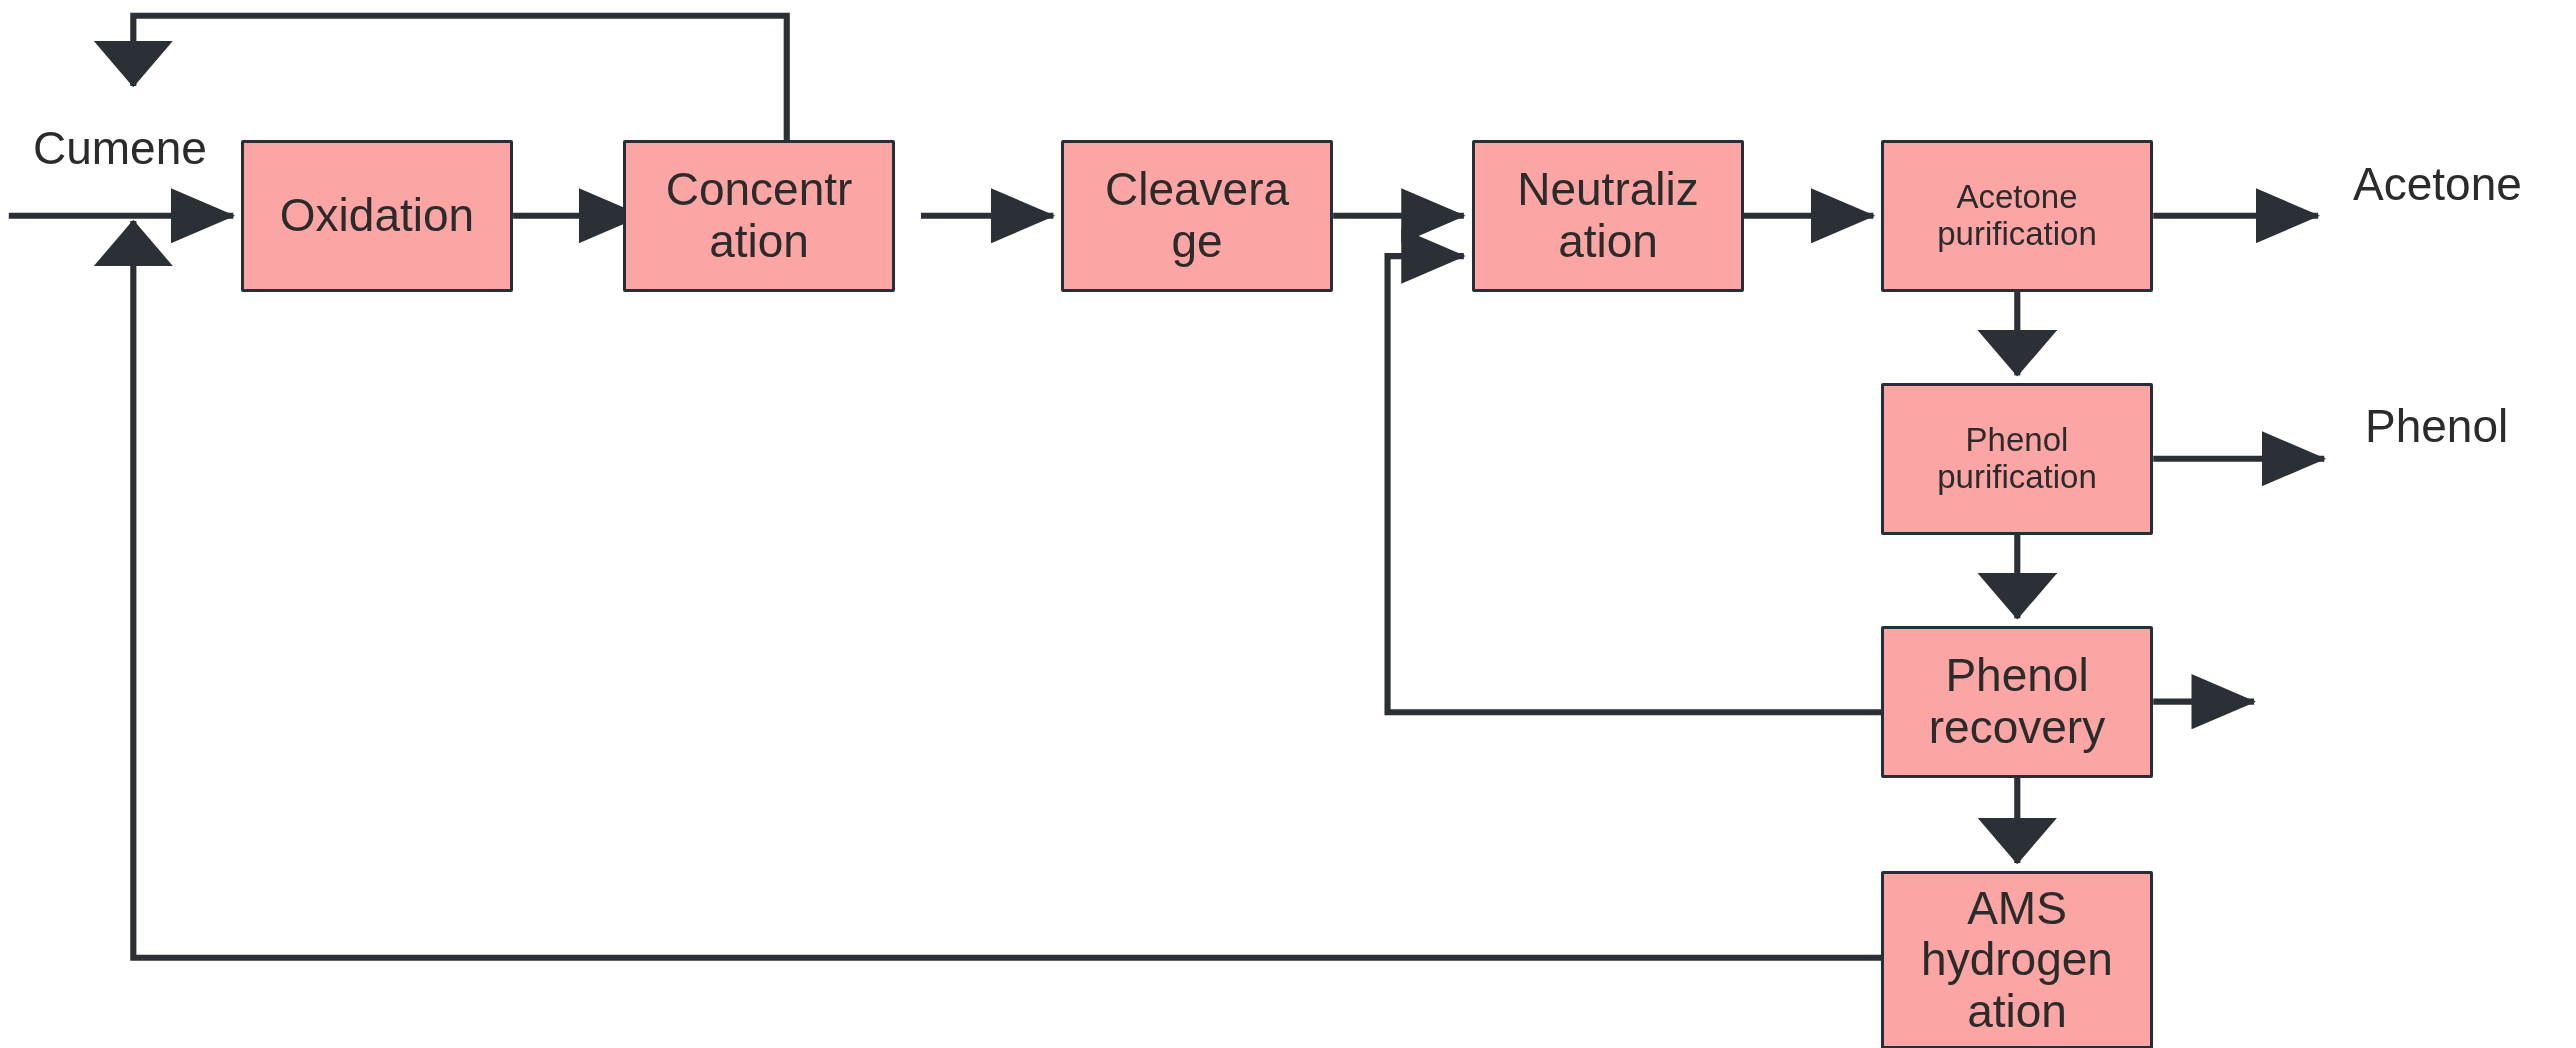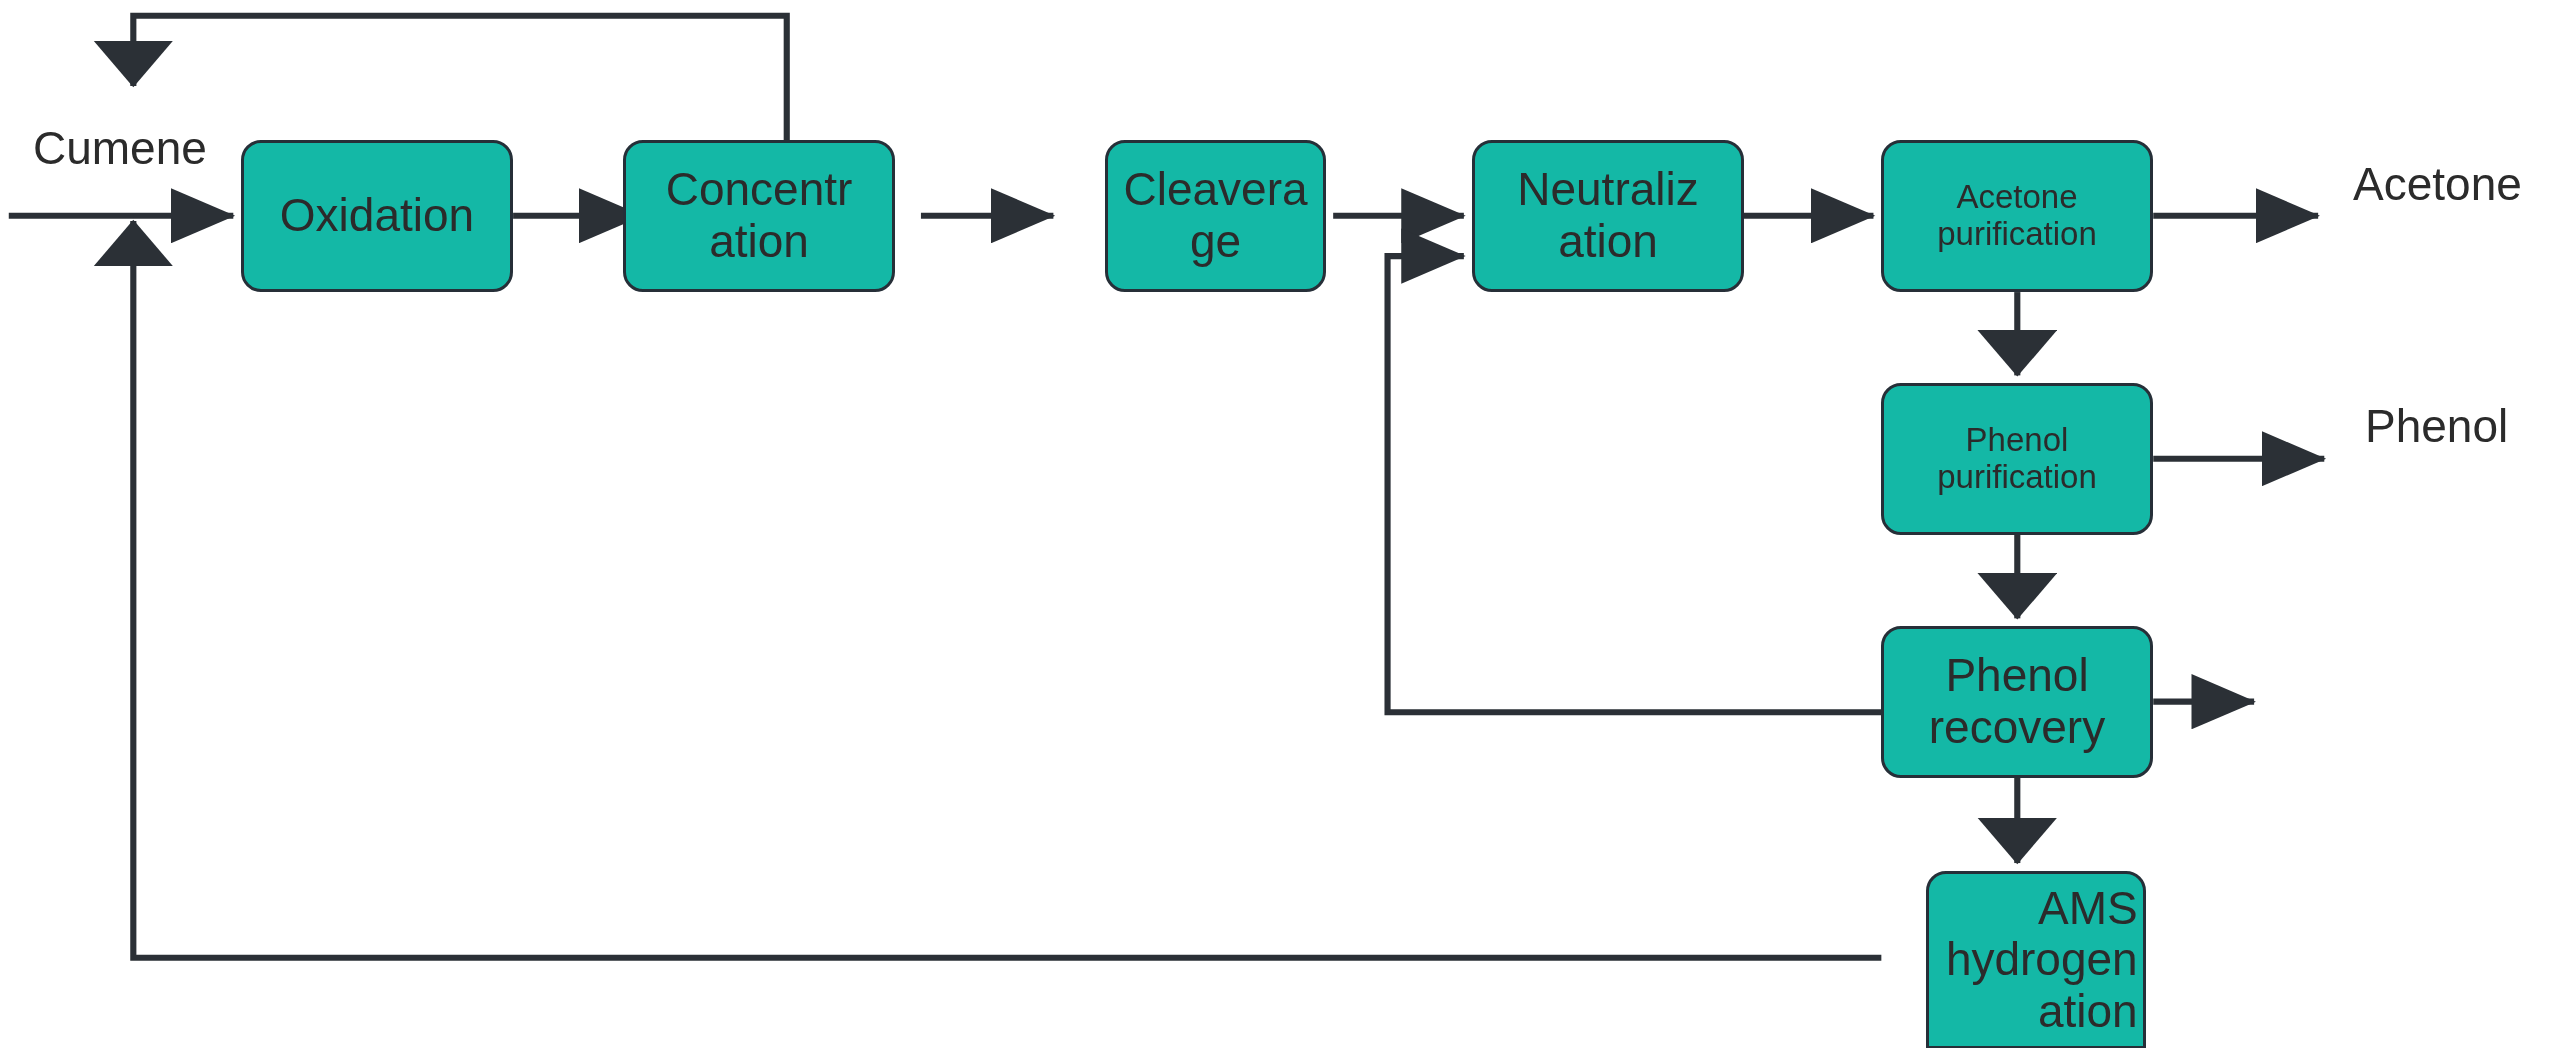--- a/index.html
+++ b/index.html
@@ -22,22 +22,22 @@
     position: absolute;
     left: 0;
     top: 0;
     width: 2576px;
     height: 1049px;
   }
   .proc-box {
     position: absolute;
     box-sizing: border-box;
     border: 3.5px solid #262f38;
-    border-radius: 20px;
-    background: #14b8a6;
+    border-radius: 2px;
+    background: #fca5a5;
     display: flex;
     align-items: center;
     justify-content: center;
     text-align: center;
     color: #2b2b2b;
     line-height: 1.12;
     padding: 3.5px 5.3px;
   }
   .proc-box .box-label {
     display: block;
@@ -104,21 +104,21 @@
 
   <div class="proc-box font-lg" style="left:241px;top:140px;width:272px;height:152px;">
     <span class="box-label">Oxidation</span>
   </div>
 
   <div class="proc-box font-lg" style="left:623px;top:140px;width:272px;height:152px;">
     <span class="box-label">Concentr
 ation</span>
   </div>
 
-  <div class="proc-box font-lg" style="left:1061px;top:140px;width:221px;height:152px;margin-left:44px;">
+  <div class="proc-box font-lg" style="left:1061px;top:140px;width:272px;height:152px;">
     <span class="box-label">Cleavera
 ge</span>
   </div>
 
   <div class="proc-box font-lg" style="left:1472px;top:140px;width:272px;height:152px;">
     <span class="box-label">Neutraliz
 ation</span>
   </div>
 
   <div class="proc-box font-sm" style="left:1881px;top:140px;width:272px;height:152px;">
@@ -129,21 +129,21 @@
   <div class="proc-box font-sm" style="left:1881px;top:383px;width:272px;height:152px;">
     <span class="box-label">Phenol
 purification</span>
   </div>
 
   <div class="proc-box font-lg" style="left:1881px;top:626px;width:272px;height:152px;">
     <span class="box-label">Phenol
 recovery</span>
   </div>
 
-  <div class="proc-box font-lg" style="left:1926px;top:871px;width:220px;height:178px;border-bottom-left-radius:0;border-bottom-right-radius:0;text-align:right;">
+  <div class="proc-box font-lg" style="left:1881px;top:871px;width:272px;height:178px;border-bottom-left-radius:0;border-bottom-right-radius:0;">
     <span class="box-label">AMS
 hydrogen
 ation</span>
   </div>
 
   <div class="io-label" style="left:33px;top:125px;">Cumene</div>
 
   <div class="io-label" style="left:2353px;top:161px;">Acetone</div>
 
   <div class="io-label" style="left:2365px;top:403px;">Phenol</div>

